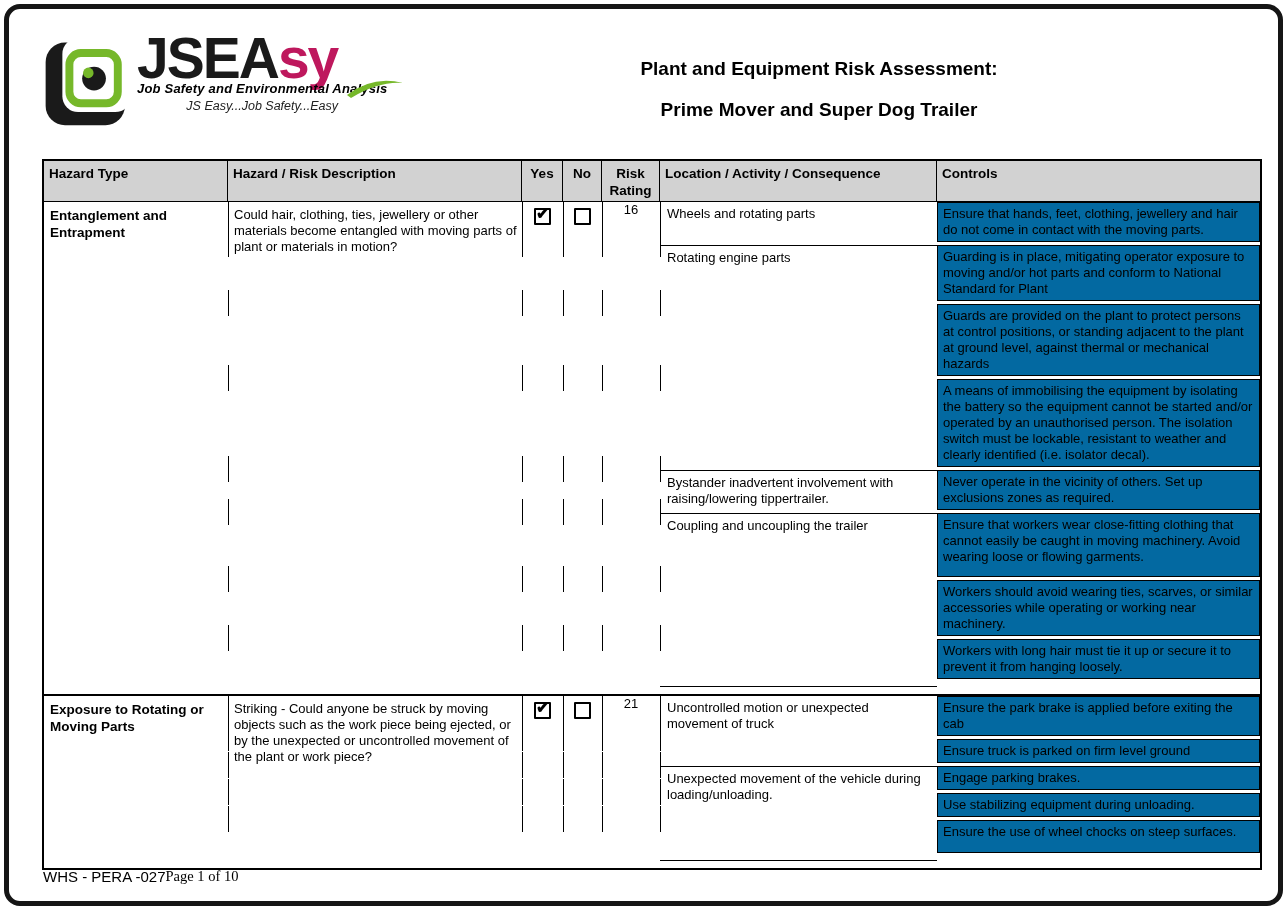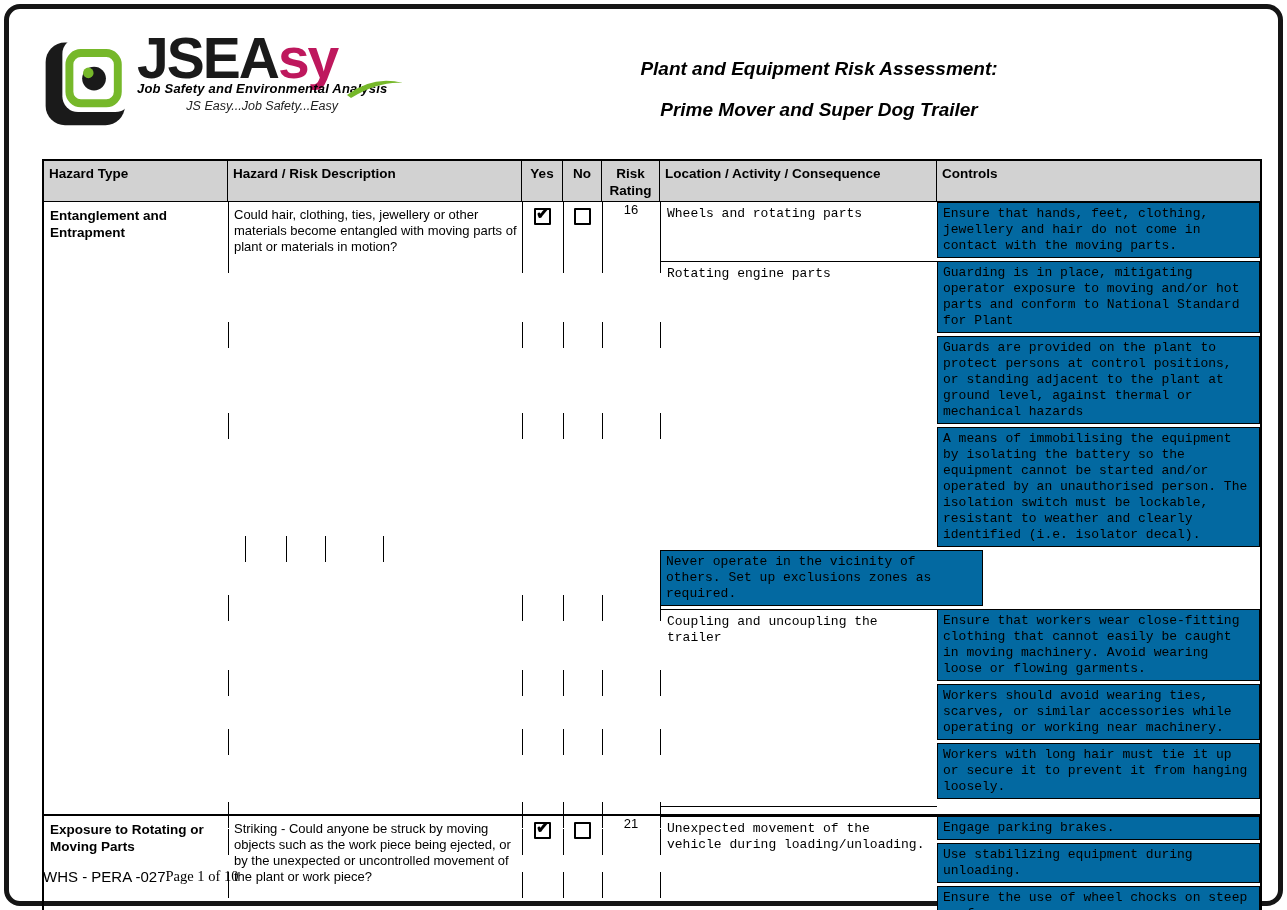--- a/index.html
+++ b/index.html
@@ -11,21 +11,21 @@
   .doc-header{position:absolute;left:30px;top:18px;right:20px;height:120px;}
   .logo{position:absolute;left:4px;top:2px;display:flex;align-items:flex-start;}
   .logo svg.icon{width:88px;height:96px;margin-top:6px;}
   .logo-text{margin-left:6px;position:relative;}
   .brand{font-size:57px;font-weight:bold;letter-spacing:-2px;line-height:58px;color:#1a1a1a;}
   .brand .green{color:#be185d;}
   .tagline{font-size:13px;font-style:italic;font-weight:bold;margin-top:-6px;letter-spacing:.2px;}
   .slogan{font-size:12.5px;font-style:italic;text-align:center;margin-top:3px;color:#222;}
   .swoosh{position:absolute;right:-18px;top:44px;}
   .titles{position:absolute;left:450px;width:660px;top:30px;text-align:center;}
-  .title-line{font-size:19px;font-weight:bold;line-height:24px;font-style:italic;}
+  .title-line{font-size:19px;font-weight:bold;line-height:24px;}
   .title-line + .title-line{margin-top:17px;}
 
   
   .risk-table{position:absolute;left:33px;top:150px;width:1220px;border:2px solid #000;box-sizing:border-box;}
   .thead{display:flex;background:#d2d2d2;border-bottom:1px solid #000;min-height:40px;box-sizing:border-box;}
   .h{box-sizing:border-box;border-right:1px solid #000;padding:4px 5px 2px 5px;
      font-weight:bold;font-size:13.5px;line-height:17px;}
   .h:last-child{border-right:none;}
   .w-hazard{width:184px;} .w-desc{width:294px;} .w-yes{width:41px;} .w-no{width:39px;}
   .w-rating{width:58px;} .w-loc{width:277px;} .w-ctl{width:323px;}
@@ -40,21 +40,21 @@
   .no-cell{width:39px;display:flex;justify-content:center;}
   .rating-cell{width:58px;text-align:center;padding-top:0;font-size:13px;}
 
   .checkbox{width:17px;height:17px;margin-top:6px;border:2px solid #000;border-radius:1px;
             box-sizing:border-box;background:#fff;position:relative;}
   .checkbox .mark{display:none;}
   .checkbox.checked .mark{display:block;position:absolute;left:0px;top:-5px;
             font-size:16px;font-weight:bold;line-height:18px;}
 
   .locctl{width:600px;display:flex;flex-direction:column;}
-  .loc-row{display:flex;font-family:Liberation Mono, monospace;}
+  .loc-row{display:flex;}
   .loc-cell{width:277px;box-sizing:border-box;padding:4px 8px 4px 7px;font-size:13px;line-height:16px;}
   .loc-row:not(.first) .loc-cell{border-top:1px solid #000;}
   .controls-stack{width:323px;display:flex;flex-direction:column;}
   .control-box{box-sizing:border-box;border:1px solid #000;margin-bottom:3px;
                padding:3px 5px;font-size:13px;line-height:16px;position:relative;background:#0369a1;}
   
   .control-box::before{content:"";position:absolute;width:1px;height:26px;top:-15px;left:-710px;
       background:#000;box-shadow:294px 0 0 #000,335px 0 0 #000,374px 0 0 #000,432px 0 0 #000;}
   .control-box.sec-first::before{top:-1px;height:52px;}
   .loc-bottom{width:277px;border-top:1px solid #000;margin-top:4px;}
@@ -132,20 +132,21 @@
               </div>
               <div class="loc-row">
                 <div class="loc-cell">Rotating engine parts</div>
                 <div class="controls-stack">
                   <div class="control-box">Guarding is in place, mitigating operator exposure to moving and/or hot parts and conform to National Standard for Plant</div>
                   <div class="control-box">Guards are provided on the plant to protect persons at control positions, or standing adjacent to the plant at ground level, against thermal or mechanical hazards</div>
                   <div class="control-box">A means of immobilising the equipment by isolating the battery so the equipment cannot be started and/or operated by an unauthorised person. The isolation switch must be lockable, resistant to weather and clearly identified (i.e. isolator decal).</div>
                 </div>
               </div>
               <div class="loc-row">
+                <div class="loc-cell">Bystander inadvertent involvement with raising/lowering tippertrailer.</div>
                 <div class="controls-stack">
                   <div class="control-box">Never operate in the vicinity of others. Set up exclusions zones as required.</div>
                 </div>
               </div>
               <div class="loc-row">
                 <div class="loc-cell">Coupling and uncoupling the trailer</div>
                 <div class="controls-stack">
                   <div class="control-box">Ensure that workers wear close-fitting clothing that cannot easily be caught in moving machinery. Avoid wearing loose or flowing garments.</div>
                   <div class="control-box">Workers should avoid wearing ties, scarves, or similar accessories while operating or working near machinery.</div>
                   <div class="control-box">Workers with long hair must tie it up or secure it to prevent it from hanging loosely.</div>
@@ -163,20 +164,27 @@
       <div class="checkbox checked">
               <span class="mark">✔</span>
             </div>
     </div>
     <div class="cell no-cell">
       <div class="checkbox"></div>
     </div>
     <div class="cell rating-cell">21</div>
     <div class="locctl">
       <div>
+              <div class="loc-row first">
+                <div class="loc-cell">Uncontrolled motion or unexpected movement of truck</div>
+                <div class="controls-stack">
+                  <div class="control-box sec-first">Ensure the park brake is applied before exiting the cab</div>
+                  <div class="control-box">Ensure truck is parked on firm level ground</div>
+                </div>
+              </div>
               <div class="loc-row">
                 <div class="loc-cell">Unexpected movement of the vehicle during loading/unloading.</div>
                 <div class="controls-stack">
                   <div class="control-box">Engage parking brakes.</div>
                   <div class="control-box">Use stabilizing equipment during unloading.</div>
                   <div class="control-box">Ensure the use of wheel chocks on steep surfaces.</div>
                 </div>
               </div>
             </div>
       <div class="loc-bottom"></div>

